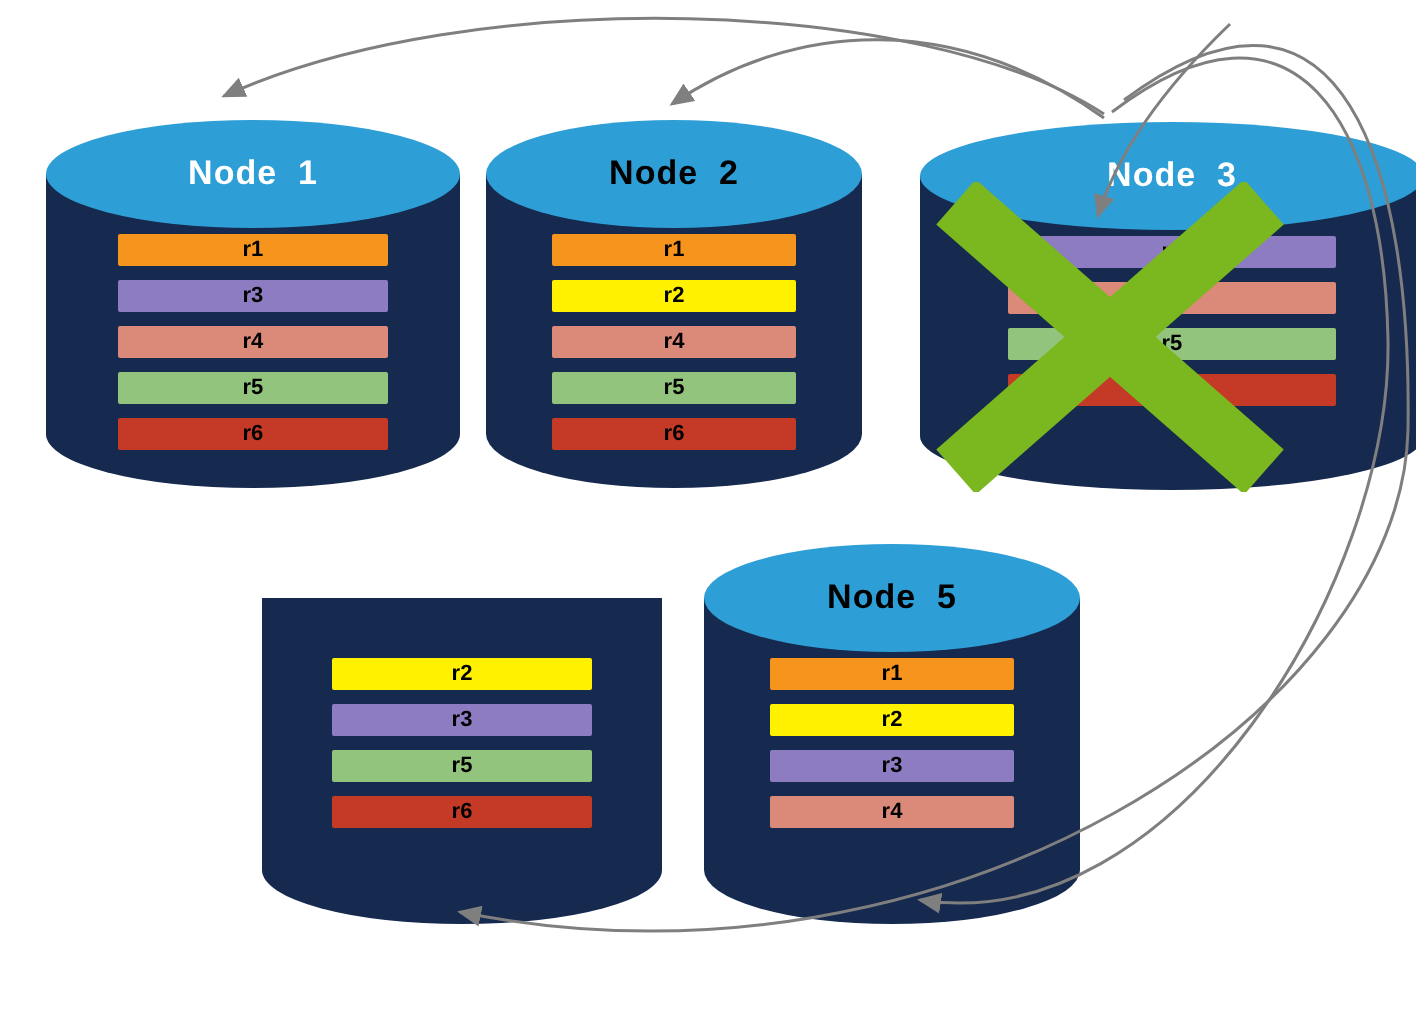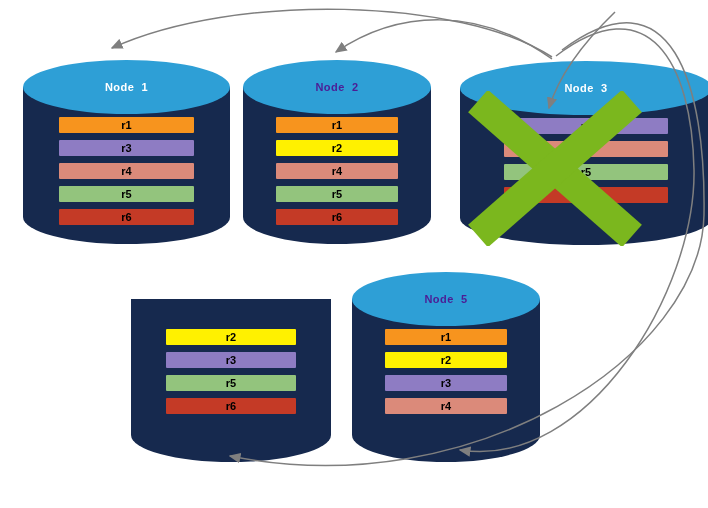--- a/index.html
+++ b/index.html
@@ -17,21 +17,21 @@
     background: var(--body, #16294E);
     border-radius: 0 0 50% 50% / 0 0 27px 27px;
   }
   .cyl-top {
     position:absolute; left:0; top:0; width:100%; height:54px;
     background: var(--top, #2E9FD6);
     border-radius:50%;
     display:flex; align-items:center; justify-content:center;
   }
   .node-label {
-    color:#ffffff; font-weight:bold; font-size:11px;
+    color:#ffffff; font-weight:bold; font-size:17px;
     letter-spacing:0.5px; white-space:pre;
   }
   .rows {
     position:absolute; left:0; right:0; top:57px;
     display:flex; flex-direction:column; align-items:center; gap:7px;
   }
   .row {
     width:65%; height:16px; border-radius:1px;
     font-size:11px; font-weight:bold; color:#000;
     text-align:center; line-height:16px;
@@ -62,21 +62,21 @@
         <div class="row" style="background: rgb(219, 138, 122); color: rgb(0, 0, 0);">r4</div>
         <div class="row" style="background: rgb(147, 196, 125); color: rgb(0, 0, 0);">r5</div>
         <div class="row" style="background: rgb(196, 58, 38); color: rgb(0, 0, 0);">r6</div>
       </div>
 
   </div>
 
   <div class="cyl" style="left:243px; top:60px; width:188px; height:184px;">
     <div class="cyl-body"></div>
     <div class="cyl-top">
-      <span class="node-label" style="color: #4c1d95;">Node  2</span>
+      <span class="node-label" style="color: #000000;">Node  2</span>
     </div>
     <div class="rows">
         <div class="row" style="background: rgb(247, 148, 30); color: rgb(0, 0, 0);">r1</div>
         <div class="row" style="background: rgb(255, 241, 0); color: rgb(0, 0, 0);">r2</div>
         <div class="row" style="background: rgb(219, 138, 122); color: rgb(0, 0, 0);">r4</div>
         <div class="row" style="background: rgb(147, 196, 125); color: rgb(0, 0, 0);">r5</div>
         <div class="row" style="background: rgb(196, 58, 38); color: rgb(0, 0, 0);">r6</div>
       </div>
 
   </div>
@@ -105,21 +105,21 @@
         <div class="row" style="background: rgb(142, 124, 195); color: rgb(0, 0, 0);">r3</div>
         <div class="row" style="background: rgb(147, 196, 125); color: rgb(0, 0, 0);">r5</div>
         <div class="row" style="background: rgb(196, 58, 38); color: rgb(0, 0, 0);">r6</div>
       </div>
 
   </div>
 
   <div class="cyl" style="left:352px; top:272px; width:188px; height:190px;">
     <div class="cyl-body"></div>
     <div class="cyl-top">
-      <span class="node-label" style="color: #4c1d95;">Node  5</span>
+      <span class="node-label" style="color: #000000;">Node  5</span>
     </div>
     <div class="rows">
         <div class="row" style="background: rgb(247, 148, 30); color: rgb(0, 0, 0);">r1</div>
         <div class="row" style="background: rgb(255, 241, 0); color: rgb(0, 0, 0);">r2</div>
         <div class="row" style="background: rgb(142, 124, 195); color: rgb(0, 0, 0);">r3</div>
         <div class="row" style="background: rgb(219, 138, 122); color: rgb(0, 0, 0);">r4</div>
       </div>
 
   </div>
 

